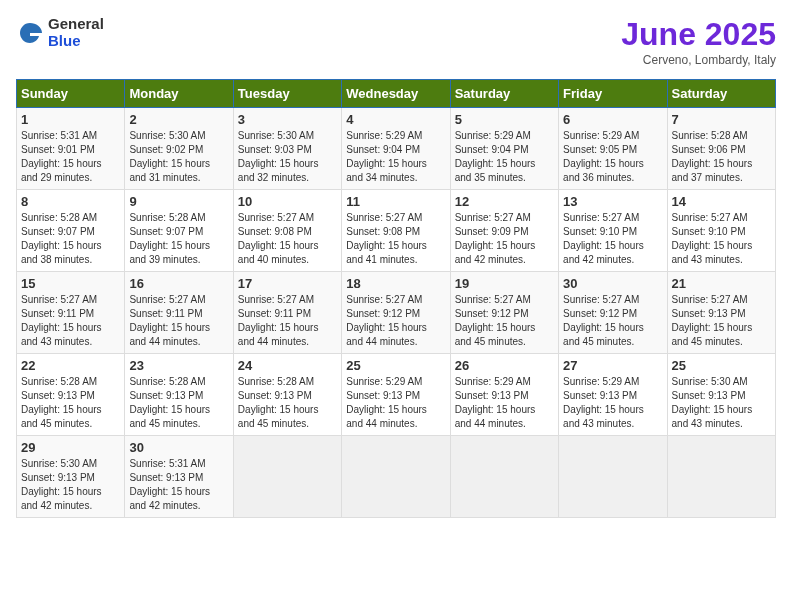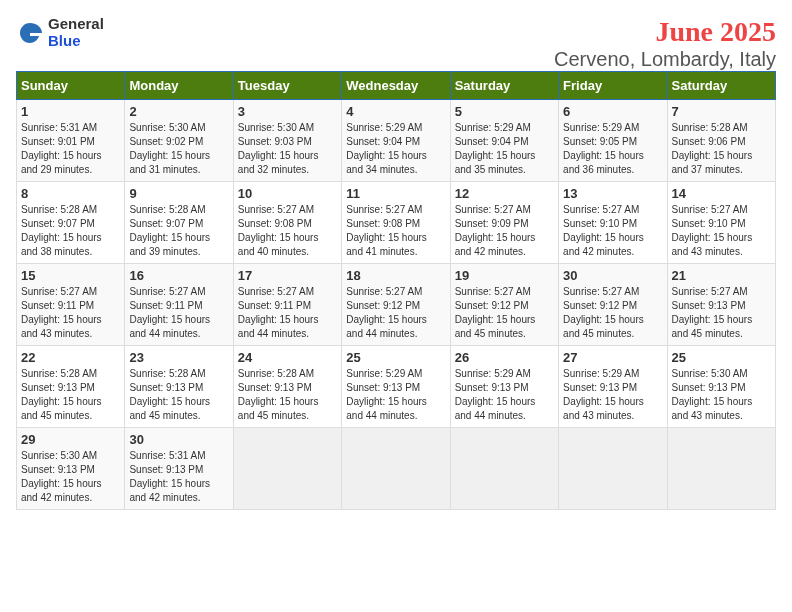--- a/index.html
+++ b/index.html
@@ -7,20 +7,21 @@
       font-family: Arial, sans-serif;
       background: #fff;
       width: 792px;
       min-height: 612px;
       padding: 16px;
     }
     .header-area {
       display: flex;
       justify-content: space-between;
       align-items: flex-start;
+      margin-bottom: 12px;
     }
     .logo {
       display: flex;
       align-items: center;
       gap: 4px;
     }
     .logo-text {
       display: flex;
       flex-direction: column;
       line-height: 1.1;
@@ -36,27 +37,26 @@
       color: #1d4ed8;
     }
     .logo-icon {
       width: 28px;
       height: 28px;
     }
     .title-area {
       text-align: right;
     }
     .month-title {
-      font-size: 28px;
-      font-weight: bold;
-      color: #ef4444;
-      font-family: Liberation Serif, serif;
+      font-size: 32px;
+      font-weight: bold;
+      color: #6d28d9;
     }
     .location {
-      font-size: 20px;
+      font-size: 12px;
       color: #555;
     }
     table {
       width: 100%;
       border-collapse: collapse;
     }
     thead tr {
       background-color: #4d7c0f;
     }
     thead th {

